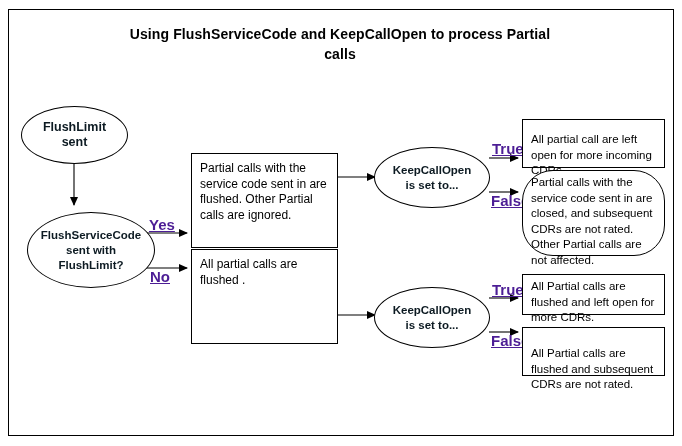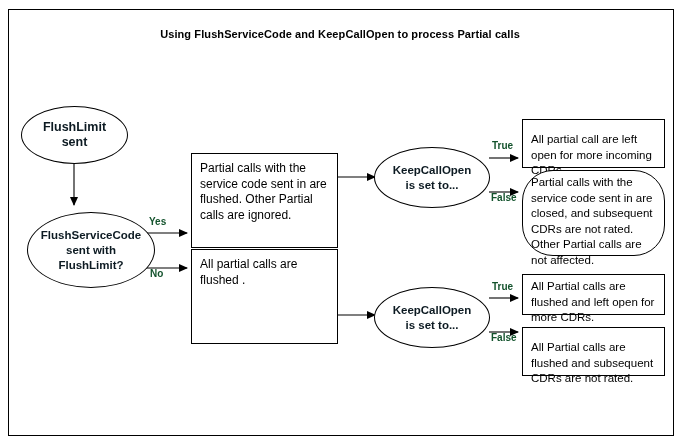--- a/index.html
+++ b/index.html
@@ -23,21 +23,21 @@
     height: 427px;
     border: 1px solid #000000;
     box-sizing: border-box;
   }
   #title {
     position: absolute;
     left: 120px;
     top: 24px;
     width: 440px;
     text-align: center;
-    font-size: 11px;
+    font-size: 14px;
     font-weight: bold;
     color: #000000;
     line-height: 20px;
     letter-spacing: 0.1px;
   }
   .ellipse {
     position: absolute;
     border: 1px solid #000000;
     border-radius: 50%;
     box-sizing: border-box;
@@ -56,23 +56,24 @@
     box-sizing: border-box;
     background: #ffffff;
     color: #000000;
     font-size: 11.5px;
     line-height: 15.5px;
     padding: 7px 8px 4px 8px;
   }
   .box.mid { font-size: 12px; }
   .edge-label {
     position: absolute;
-    font-size: 10px;
+    font-size: 15px;
     font-weight: bold;
-    color: #14532d;
+    color: #4c1d95;
+    text-decoration: underline;
   }
   svg.wires {
     position: absolute;
     left: 0;
     top: 0;
     width: 682px;
     height: 446px;
     pointer-events: none;
   }
 </style>
@@ -151,15 +152,15 @@
   <div class="edge-label" style="left:491px; top:192px;">False</div>
   <div class="edge-label" style="left:492px; top:281px;">True</div>
   <div class="edge-label" style="left:491px; top:332px;">False</div>
 
   <div class="box" style="left:522px; top:119px; width:143px; height:49px; padding-top:12px;">All partial call are  left open for more incoming CDRs.</div>
 
   <div class="box" style="left:522px; top:170px; width:143px; height:86px; padding-top:4px;border-radius:31px;">Partial calls with the service code sent in are closed, and subsequent CDRs are not rated. Other Partial calls are not affected.</div>
 
   <div class="box" style="left:522px; top:274px; width:143px; height:41px; padding-top:4px;">All Partial calls are flushed and left open for more CDRs.</div>
 
-  <div class="box" style="left:522px; top:327px; width:143px; height:49px; padding-top:12px;">All Partial calls are flushed and subsequent CDRs are not rated.</div>
+  <div class="box" style="left:522px; top:327px; width:143px; height:49px; padding-top:18px;">All Partial calls are flushed and subsequent CDRs are not rated.</div>
 
 </div>
 
 </body></html>

